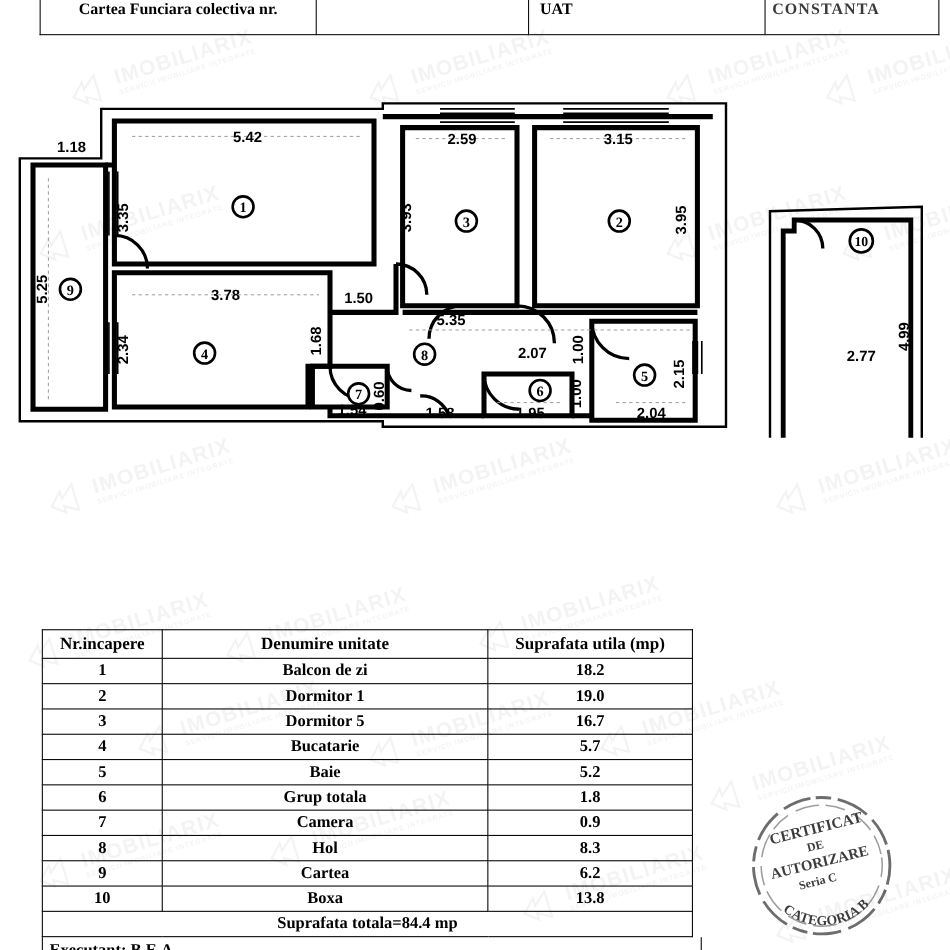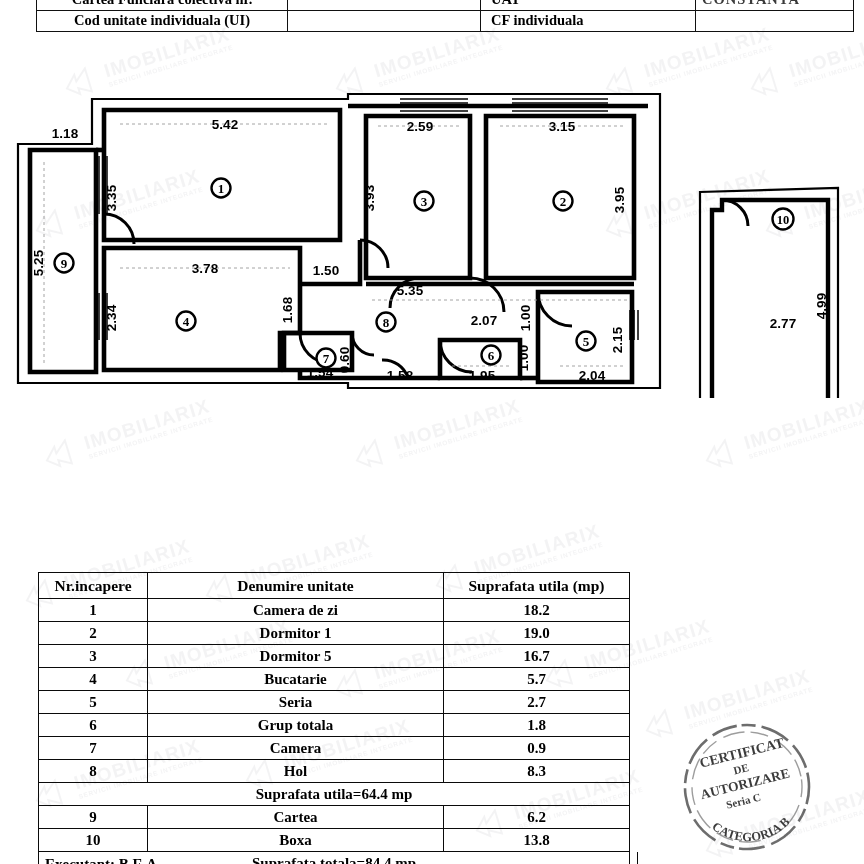--- a/index.html
+++ b/index.html
@@ -303,26 +303,20 @@
 
 <div id="header-table">
   <table>
     <tbody>
         <tr>
       <td class="hcell-label">Cartea Funciara colectiva nr.</td>
       <td class="hcell-blank"></td>
       <td class="hcell-label2">UAT</td>
       <td class="hcell-blank2" style="color:#3a3a3a;font-family:'Liberation Serif',serif;letter-spacing:1px;">CONSTANTA</td>
     </tr>
-    <tr>
-      <td class="hcell-label">Cod unitate individuala (UI)</td>
-      <td class="hcell-blank"></td>
-      <td class="hcell-label2">CF individuala</td>
-      <td class="hcell-blank2"></td>
-    </tr>
   </tbody>
     </table>
 </div>
 
 <div id="plan">
 <svg width="864" height="310" viewBox="0 0 864 310" xmlns="http://www.w3.org/2000/svg">
   <g fill="none" stroke="#000" stroke-width="3.2" stroke-linejoin="miter">
 
     <path d="M18,295 L18,56 L92,56 L92,11 L348,11 L348,6 L660,6 L660,300 L348,300 L348,295 Z" stroke-width="2.2"></path>
   </g>
@@ -488,60 +482,57 @@
     <thead>
       <tr>
         <th class="col-nr">Nr.incapere</th>
         <th class="col-name">Denumire unitate</th>
         <th class="col-area">Suprafata utila (mp)</th>
       </tr>
     </thead>
     <tbody id="room-rows">
         <tr>
           <td>1</td>
-          <td>Camera de zi</td>
+          <td>Balcon de zi</td>
           <td>18.2</td>
         </tr>
         <tr>
           <td>2</td>
           <td>Dormitor 1</td>
           <td>19.0</td>
         </tr>
         <tr>
           <td>3</td>
           <td>Dormitor 5</td>
           <td>16.7</td>
         </tr>
         <tr>
           <td>4</td>
           <td>Bucatarie</td>
           <td>5.7</td>
         </tr>
         <tr>
           <td>5</td>
-          <td>Seria</td>
-          <td>2.7</td>
+          <td>Baie</td>
+          <td>5.2</td>
         </tr>
         <tr>
           <td>6</td>
           <td>Grup totala</td>
           <td>1.8</td>
         </tr>
         <tr>
           <td>7</td>
           <td>Camera</td>
           <td>0.9</td>
         </tr>
         <tr>
           <td>8</td>
           <td>Hol</td>
           <td>8.3</td>
-        </tr>
-        <tr class="sum-row">
-          <td colspan="3">Suprafata utila=64.4 mp</td>
         </tr>
         <tr>
           <td>9</td>
           <td>Cartea</td>
           <td>6.2</td>
         </tr>
         <tr>
           <td>10</td>
           <td>Boxa</td>
           <td>13.8</td>

